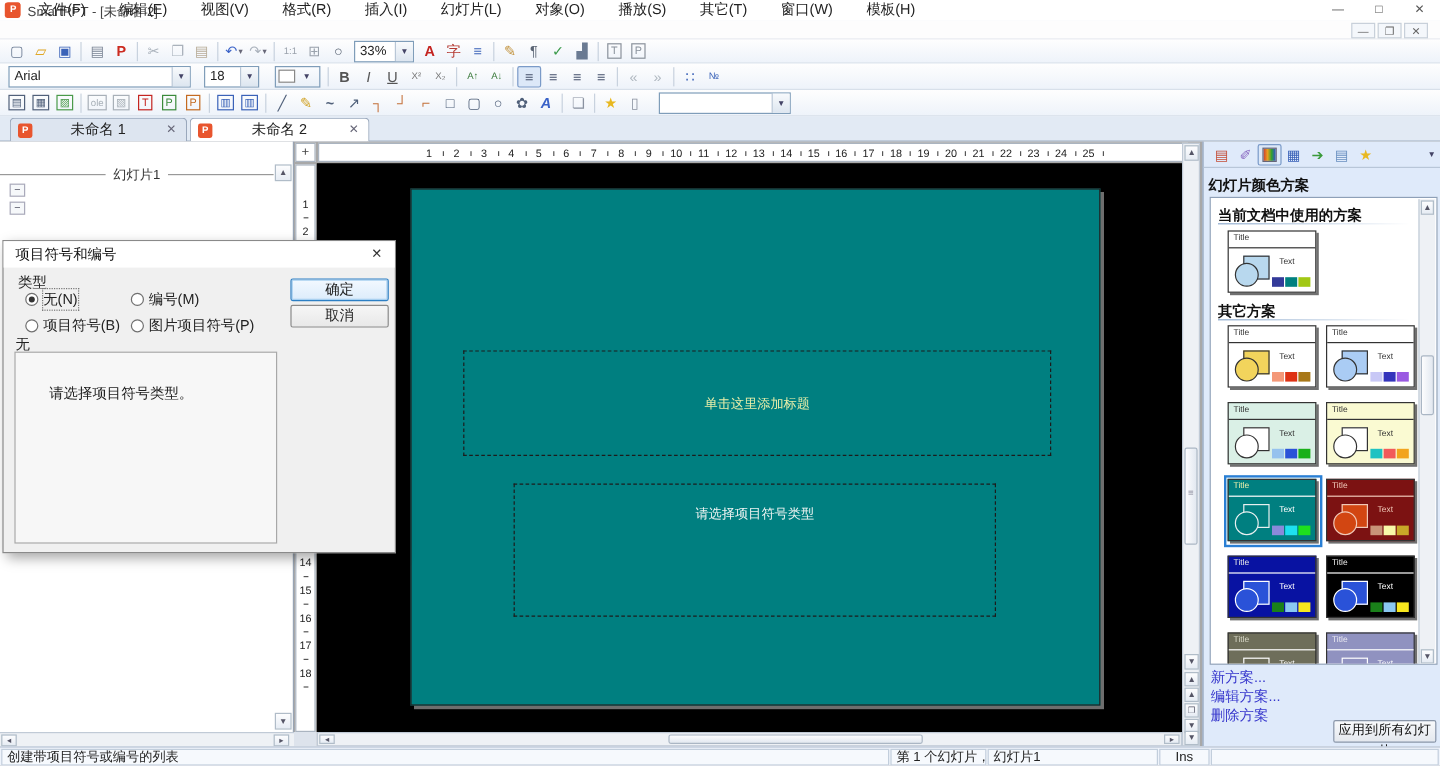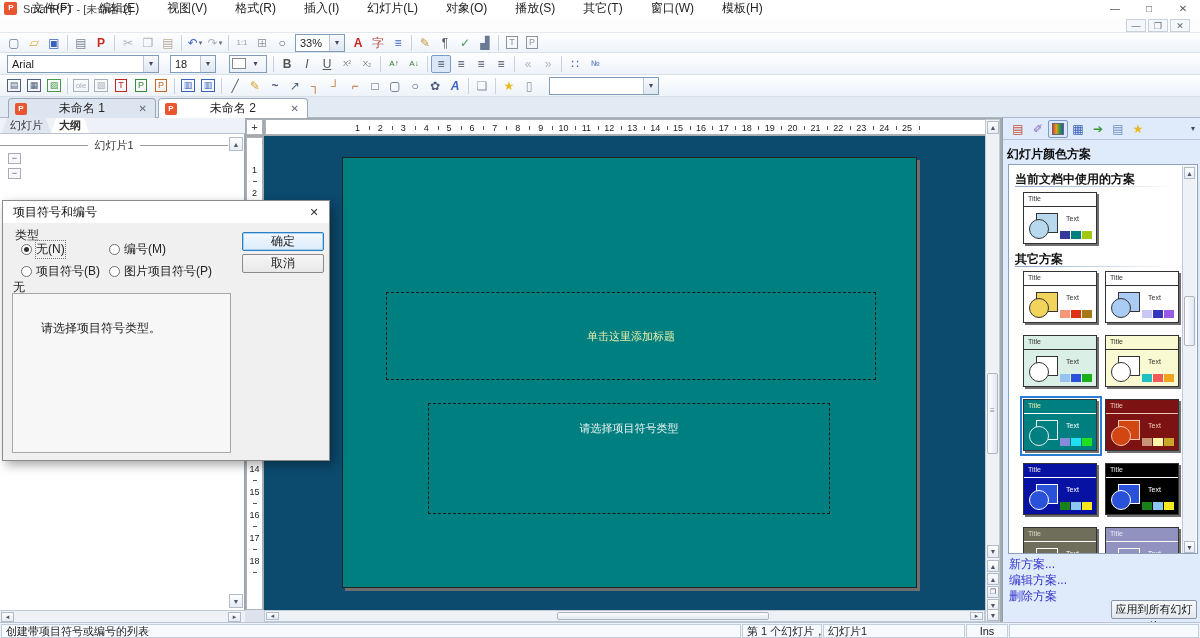--- a/index.html
+++ b/index.html
@@ -58,21 +58,21 @@
 .collapse-box{left:8px;width:13px;height:11px;border:1px solid #aab;background:#f6f8fa;font-size:9px;line-height:9px;text-align:center;color:#556;}
 .sbtn{background:linear-gradient(#fdfdfe,#e6ecf4);border:1px solid #b0bcc8;color:#556;display:flex;align-items:center;justify-content:center;font-size:7px;}
 
 
 #ruler-corner{left:246px;top:1px;width:17px;height:16px;background:#fff;border:1px solid #aab4c0;font-size:11px;line-height:14px;text-align:center;color:#444;}
 #hruler{left:265px;top:1px;width:725px;height:16px;background:#fff;border:1px solid #aab4c0;overflow:hidden;}
 #vruler{left:246px;top:19px;width:17px;height:473px;background:#fff;border:1px solid #aab4c0;overflow:hidden;}
 .rnum{position:absolute;font-size:9px;color:#222;}
 .htick{position:absolute;top:6px;width:1px;height:4px;background:#555;}
 .vtick{position:absolute;left:6px;height:1px;width:4px;background:#555;}
-#workspace{left:264px;top:18px;width:721px;height:474px;background:#0c4a6e;overflow:hidden;}
+#workspace{left:264px;top:18px;width:721px;height:474px;background:#000000;overflow:hidden;}
 #slide{left:78px;top:21px;width:575px;height:431px;border:1px solid #222;box-shadow:3px 3px 0 #6e6e6e;}
 .ph{border:1px dashed #1c1c1c;position:absolute;}
 #ph-title{left:43px;top:134px;width:490px;height:88px;display:flex;align-items:center;justify-content:center;}
 #ph-title span{font-size:11px;}
 #ph-subtitle{left:85px;top:245px;width:402px;height:111px;text-align:center;}
 #ph-subtitle span{font-size:11px;position:relative;top:17px;}
 #vscroll{left:985px;top:1px;width:15px;height:503px;background:#eef1f5;border:1px solid #c0cad6;}
 #vscroll .sbtn, #hscroll .sbtn, .navb{position:absolute;}
 #vthumb{left:1px;top:253px;width:11px;height:81px;background:linear-gradient(90deg,#fdfdfe,#e2e8f0);border:1px solid #aab6c4;border-radius:2px;}
 #vthumb::after{content:"≡";position:absolute;left:2px;top:32px;font-size:8px;color:#889;}
@@ -409,24 +409,20 @@
   <div class="abs dtab" id="dtab2">
     <span class="picon">P</span>
     <span class="dlabel" style="font-weight:normal;">未命名 2</span>
     <span class="dclose">✕</span>
   </div>
 </div>
 
 <div class="abs" id="main">
 
   <div class="abs" id="outline-panel">
-    <div class="abs ptabs">
-      <span class="ptab">幻灯片</span>
-      <span class="ptab active">大纲</span>
-    </div>
     <div class="abs outline-label">
       <span class="oline"></span>
         <span class="txt">幻灯片1</span>
         <span class="oline"></span>
     </div>
     <div class="abs collapse-box" style="top:35px;">−</div>
     <div class="abs collapse-box" style="top:50px;">−</div>
     <div class="abs sbtn" style="left:229px;top:19px;width:14px;height:14px;">▲</div>
     <div class="abs sbtn" style="left:229px;top:476px;width:14px;height:14px;">▼</div>
   </div>

